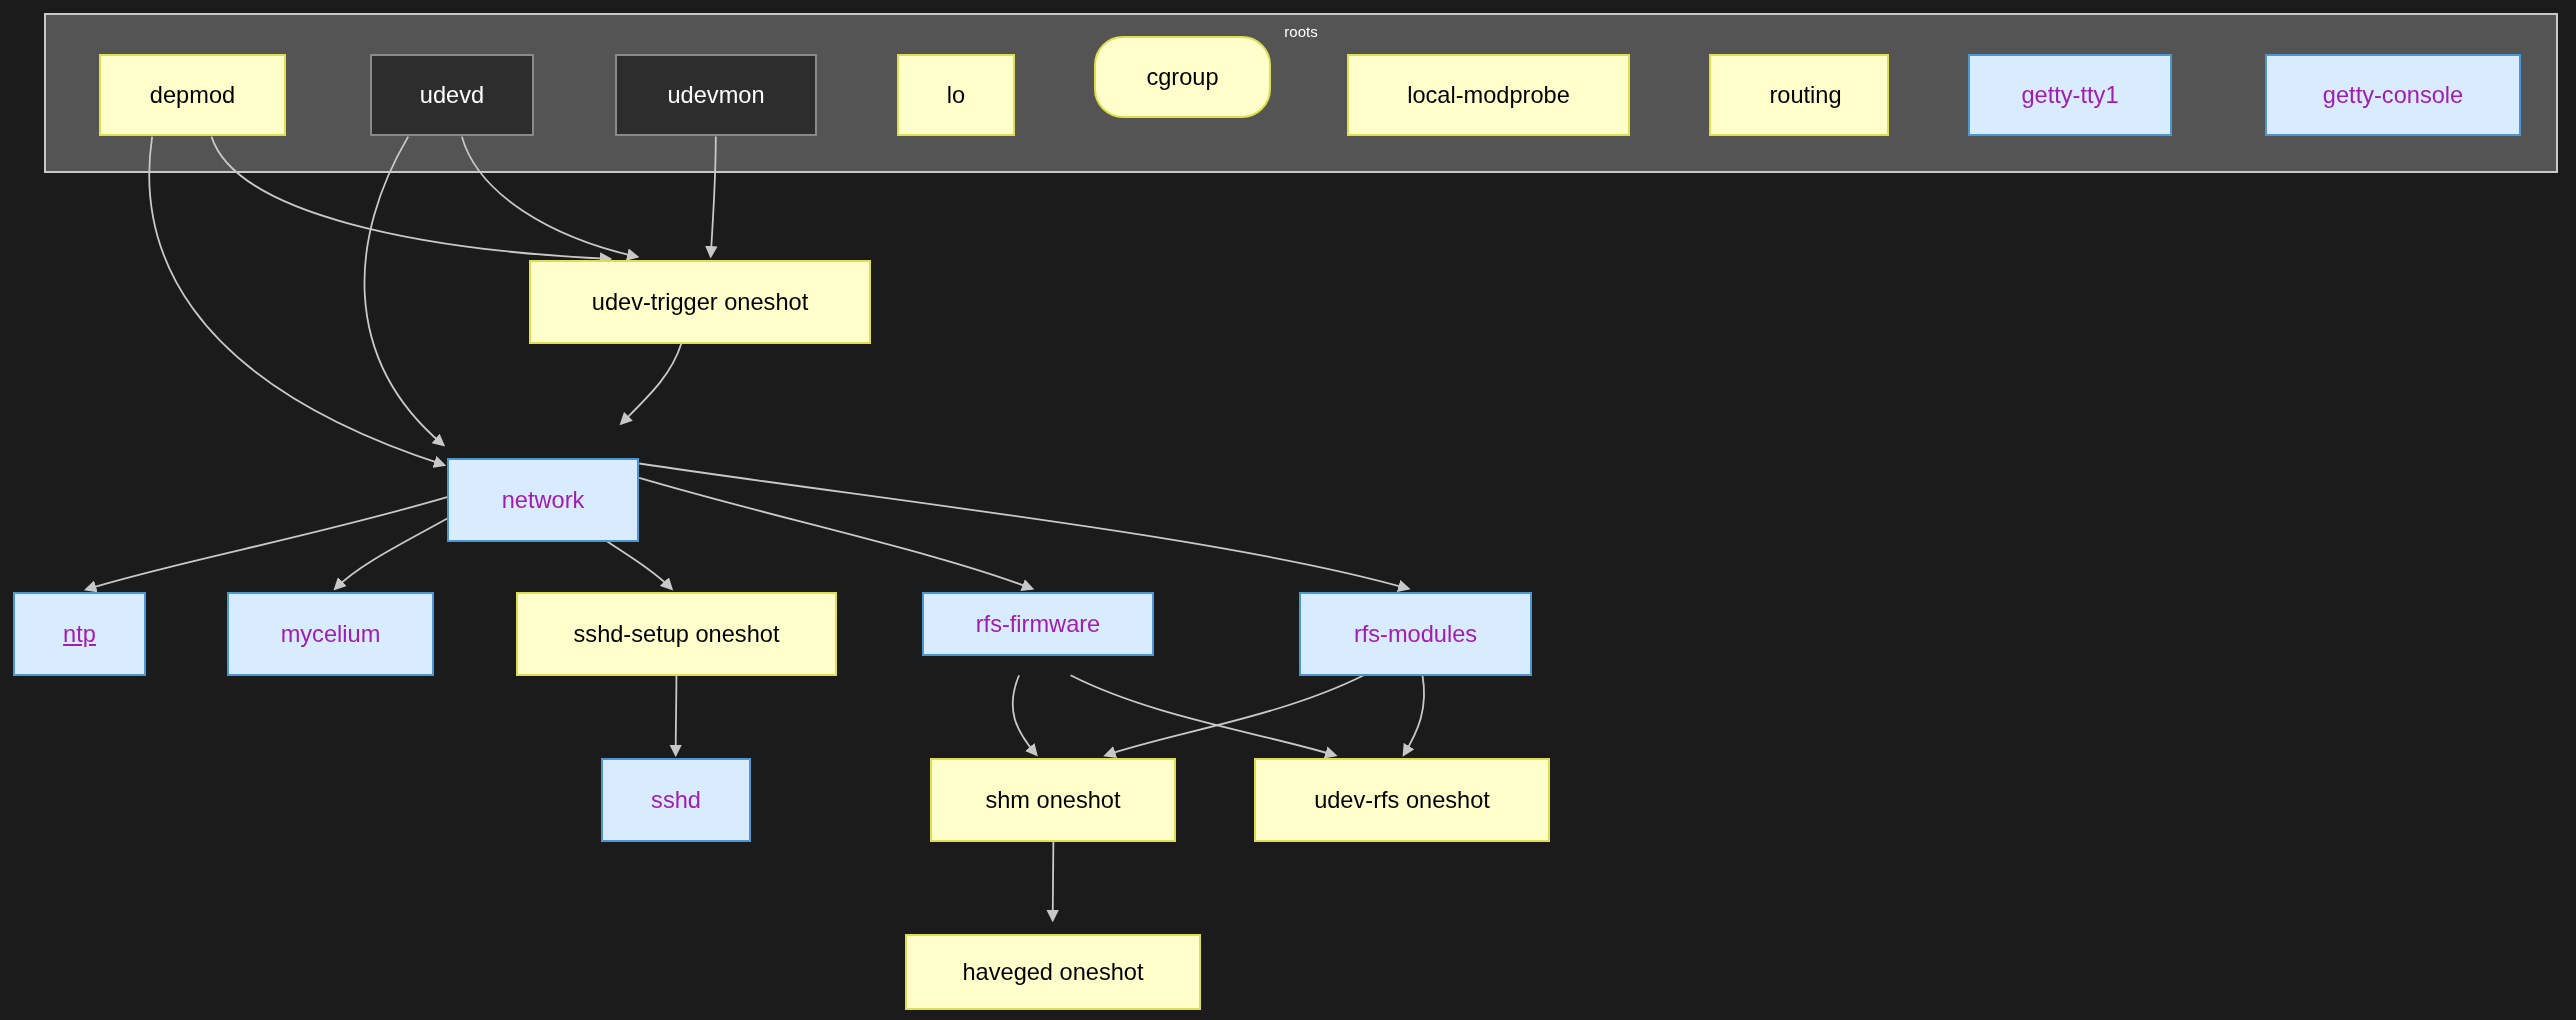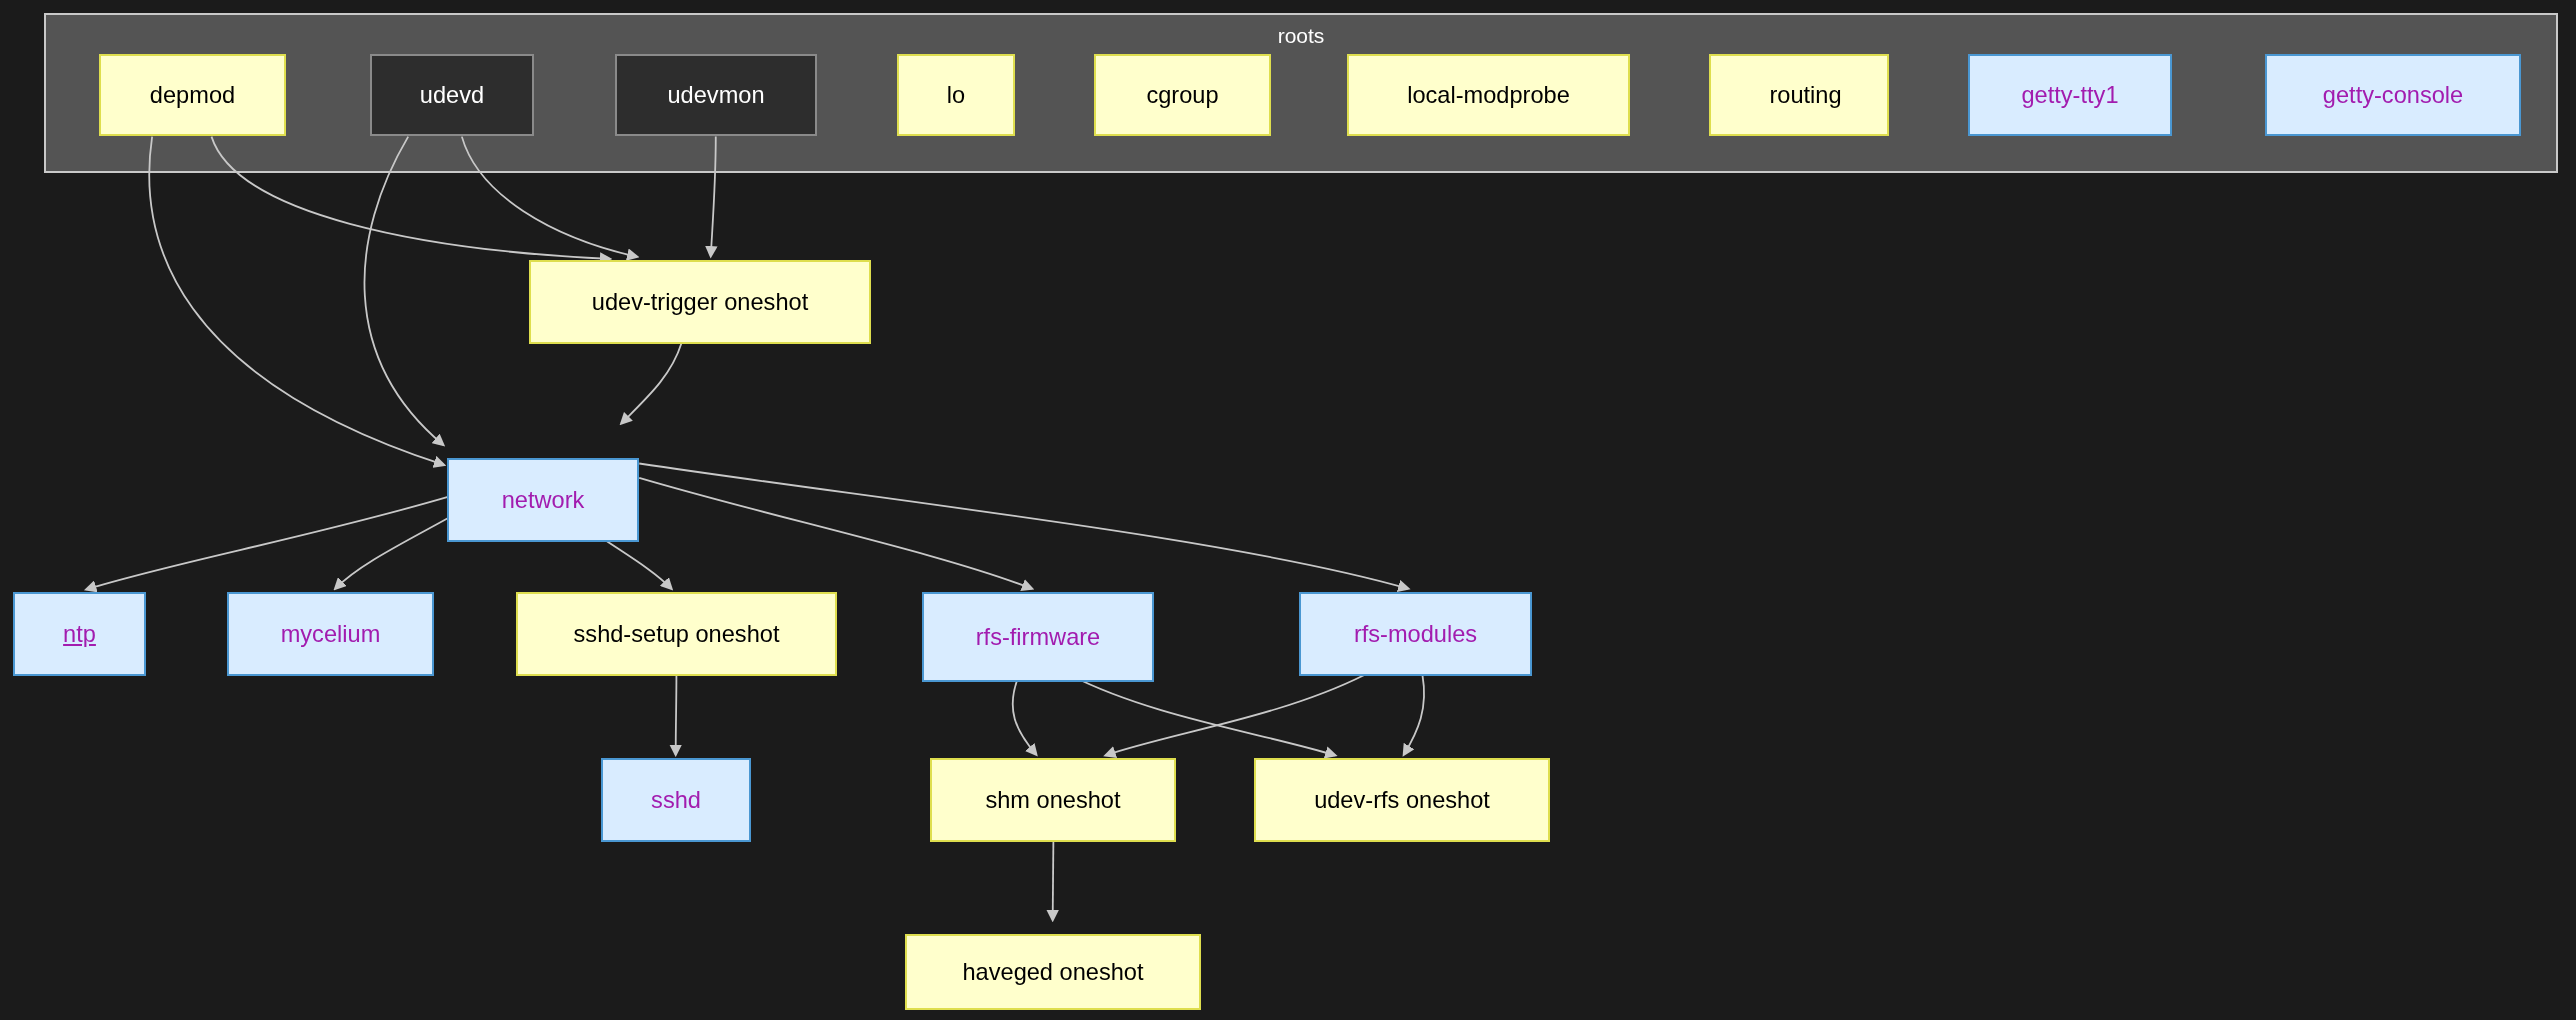--- a/index.html
+++ b/index.html
@@ -21,21 +21,21 @@
     border: 2.1px solid var(--cluster-border, #c9c9c9);
     box-sizing: border-box;
   }
   .cluster-label {
     position: absolute;
     top: 8.6px;
     left: 0;
     right: 0;
     text-align: center;
     color: #ffffff;
-    font-size: 21px;
+    font-size: 15px;
     line-height: 1.1;
   }
   #edges-svg {
     position: absolute;
     left: 0;
     top: 0;
     width: 2576px;
     height: 1020px;
     pointer-events: none;
   }
@@ -104,30 +104,30 @@
       <path d="M 1496 944 C 1610 1002, 1760 1024, 1866 1056" class="edge" marker-end="url(#arrow)"></path>
       <path d="M 1906 944 C 1790 1002, 1640 1024, 1545 1056" class="edge" marker-end="url(#arrow)"></path>
       <path d="M 1988 944 C 1996 990, 1982 1022, 1962 1055" class="edge" marker-end="url(#arrow)"></path>
       <path d="M 1472 1176 C 1472 1212, 1471 1250, 1471 1286" class="edge" marker-end="url(#arrow)"></path>
     </svg>
 
 <div class="node yellow" style="left: 99px; top: 54px; width: 187px; height: 82px;">depmod</div>
     <div class="node dark" style="left: 370px; top: 54px; width: 164px; height: 82px;">udevd</div>
     <div class="node dark" style="left: 615px; top: 54px; width: 202px; height: 82px;">udevmon</div>
     <div class="node yellow" style="left: 897px; top: 54px; width: 118px; height: 82px;">lo</div>
-    <div class="node yellow" style="left: 1094px; top: 54px; width: 177px; height: 82px;">cgroup</div>
+    <div class="node yellow" style="left: 1094px; top: 36px; width: 177px; height: 82px; border-radius: 29px;">cgroup</div>
     <div class="node yellow" style="left: 1347px; top: 54px; width: 283px; height: 82px;">local-modprobe</div>
     <div class="node yellow" style="left: 1709px; top: 54px; width: 180px; height: 82px; padding-left: 13px;">routing</div>
     <div class="node blue" style="left: 1968px; top: 54px; width: 204px; height: 82px;">getty-tty1</div>
     <div class="node blue" style="left: 2253px; top: 54px; width: 256px; height: 82px; margin-left: 12px;">getty-console</div>
     <div class="node yellow" style="left: 529px; top: 260px; width: 342px; height: 84px;">udev-trigger oneshot</div>
     <div class="node blue" style="left: 447px; top: 426px; width: 192px; height: 84px; margin-top: 32px;">network</div>
     <div class="node blue" style="left: 13px; top: 592px; width: 133px; height: 84px; text-decoration: underline;">ntp</div>
     <div class="node blue" style="left: 227px; top: 592px; width: 207px; height: 84px;">mycelium</div>
     <div class="node yellow" style="left: 516px; top: 592px; width: 321px; height: 84px;">sshd-setup oneshot</div>
-    <div class="node blue" style="left: 922px; top: 592px; width: 232px; height: 90px;">rfs-firmware</div>
+    <div class="node blue" style="left: 922px; top: 592px; width: 232px; height: 64px;">rfs-firmware</div>
     <div class="node blue" style="left: 1299px; top: 592px; width: 233px; height: 84px;">rfs-modules</div>
     <div class="node blue" style="left: 601px; top: 758px; width: 150px; height: 84px;">sshd</div>
     <div class="node yellow" style="left: 930px; top: 758px; width: 246px; height: 84px;">shm oneshot</div>
     <div class="node yellow" style="left: 1254px; top: 758px; width: 296px; height: 84px;">udev-rfs oneshot</div>
     <div class="node yellow" style="left: 905px; top: 934px; width: 296px; height: 76px;">haveged oneshot</div>
   </div>
 
 
 </body></html>

